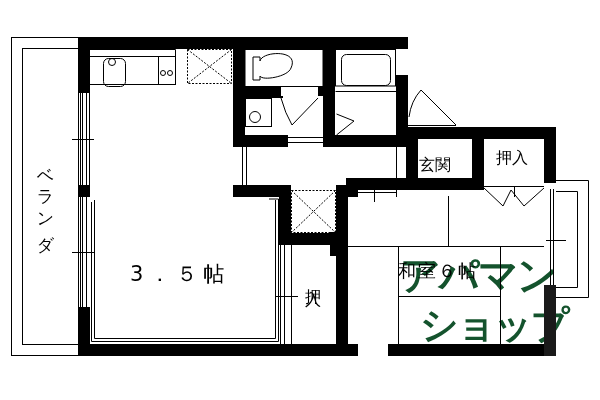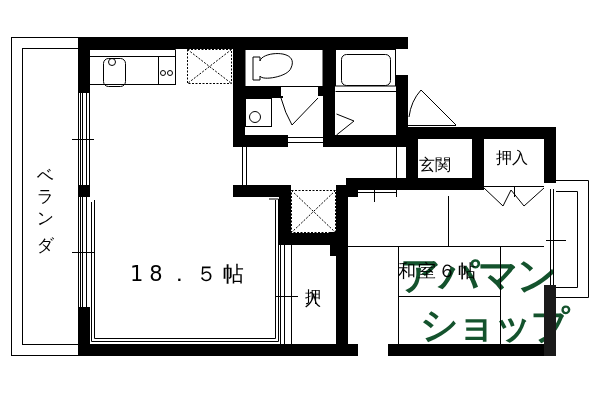--- a/index.html
+++ b/index.html
@@ -169,19 +169,19 @@
 
     <rect x="398" y="53" width="8" height="20" fill="#fff"></rect>
 
     <rect x="281" y="87" width="36" height="9" fill="#fff"></rect>
 
     <rect x="288" y="137" width="35" height="6" fill="#fff"></rect>
     <line x1="288" y1="137.5" x2="323" y2="137.5" stroke="#000"></line>
     <line x1="288" y1="142.5" x2="323" y2="142.5" stroke="#000"></line>
   </svg>
 
-  <div class="label ldk" style="left:130px; top:264px; letter-spacing:6px;">18．５帖</div>
+  <div class="label ldk" style="left:130px; top:264px; letter-spacing:6px;">3．５帖</div>
   <div class="label washitsu" style="left:398px; top:262px;">和室６帖</div>
   <div class="label small" style="left:419px; top:157px;">玄関</div>
   <div class="label small" style="left:496px; top:150px;">押入</div>
   <div class="label vert" style="left:305px; top:276px; font-size:16px; letter-spacing:2px;">押入</div>
   <div class="label vert" style="left:37px; top:156px; font-size:17px; letter-spacing:3px;">ベランダ</div>
 </div>
 
 </body></html>

